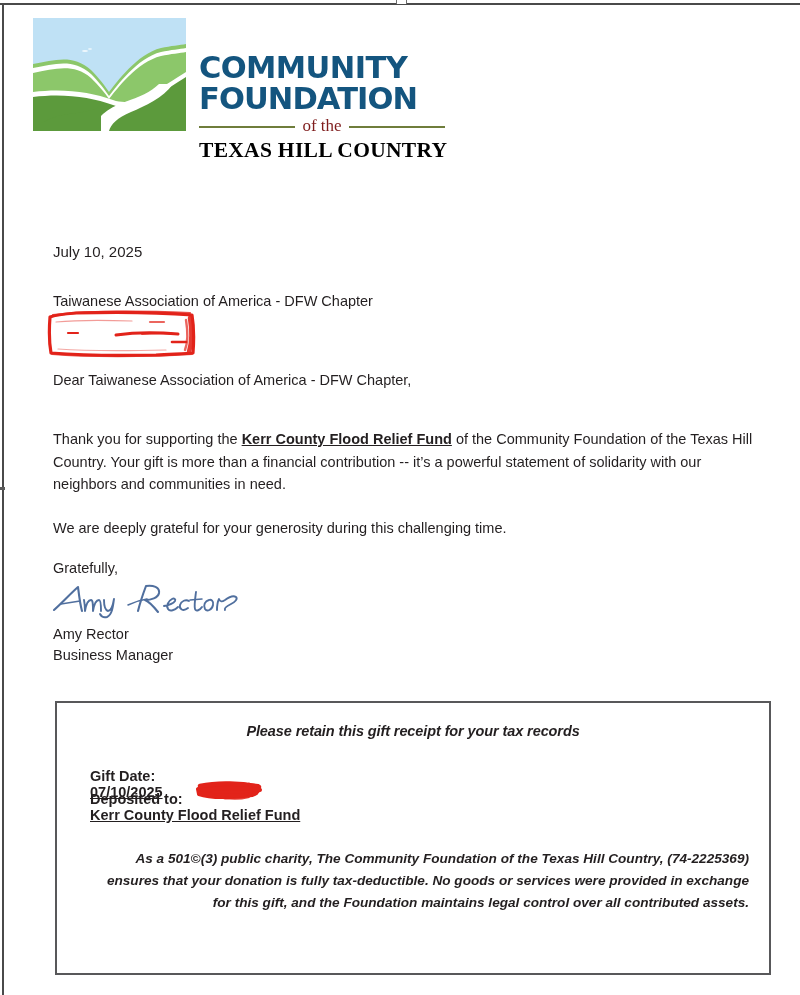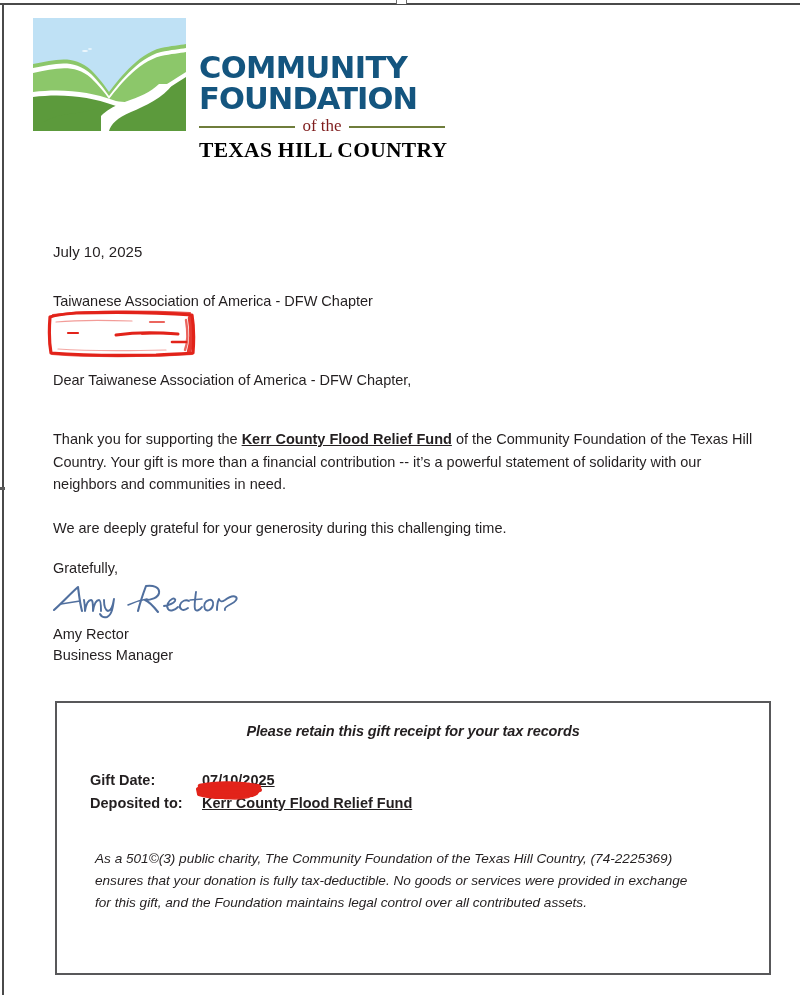--- a/index.html
+++ b/index.html
@@ -203,22 +203,23 @@
     font-weight: bold;
     font-style: italic;
     letter-spacing: -0.1px;
   }
   .receipt-rows {
     position: absolute;
     left: 33px; top: 65px;
   }
   .receipt-row {
     display: flex;
-    align-items: center;
+    align-items: flex-start;
     height: 23px;
+    flex-direction: column;
   }
   .receipt-label {
     width: 112px;
     font-size: 14.5px;
     font-weight: bold;
     white-space: nowrap;
   }
   .receipt-value {
     font-size: 14.5px;
     font-weight: bold;
@@ -226,25 +227,25 @@
     white-space: nowrap;
   }
   .receipt-value.blank {
     text-decoration: none;
     display: inline-block;
     width: 70px;
     height: 16px;
   }
   .receipt-legal {
     position: absolute;
-    left: 38px; top: 145px;
+    left: 22px; top: 145px;
     width: 670px;
-    text-align: left;
+    text-align: right;
     font-size: 13.6px;
-    font-weight: normal;
+    font-weight: bold;
     font-style: italic;
     line-height: 22px;
   }
 </style>
 </head>
 <body>
 
 <div class="scan-edge-top"></div>
 <div class="scan-edge-top-notch"></div>
 <div class="scan-edge-left"></div>

